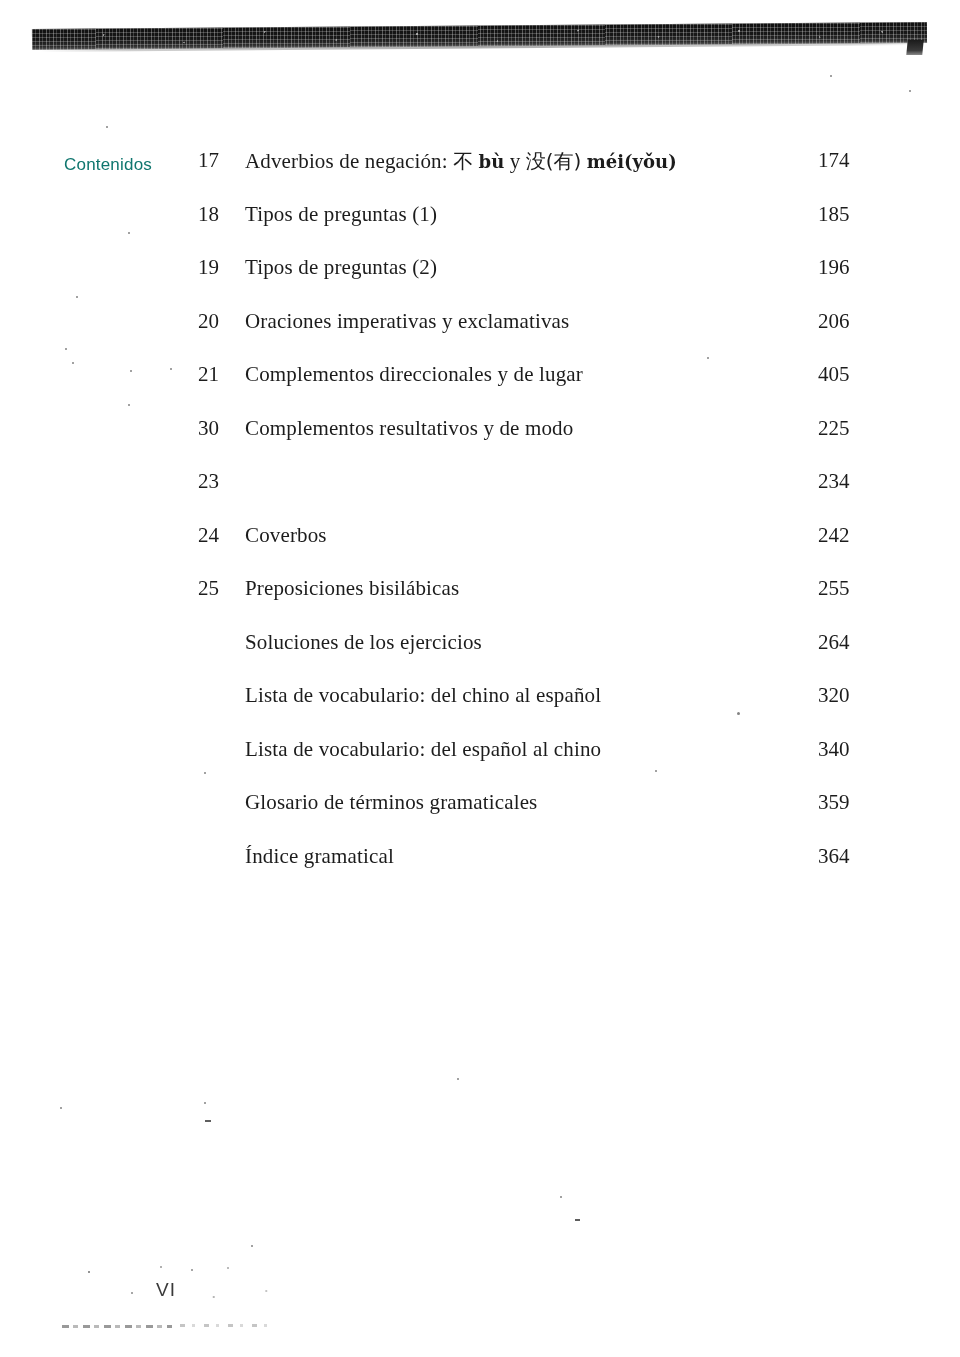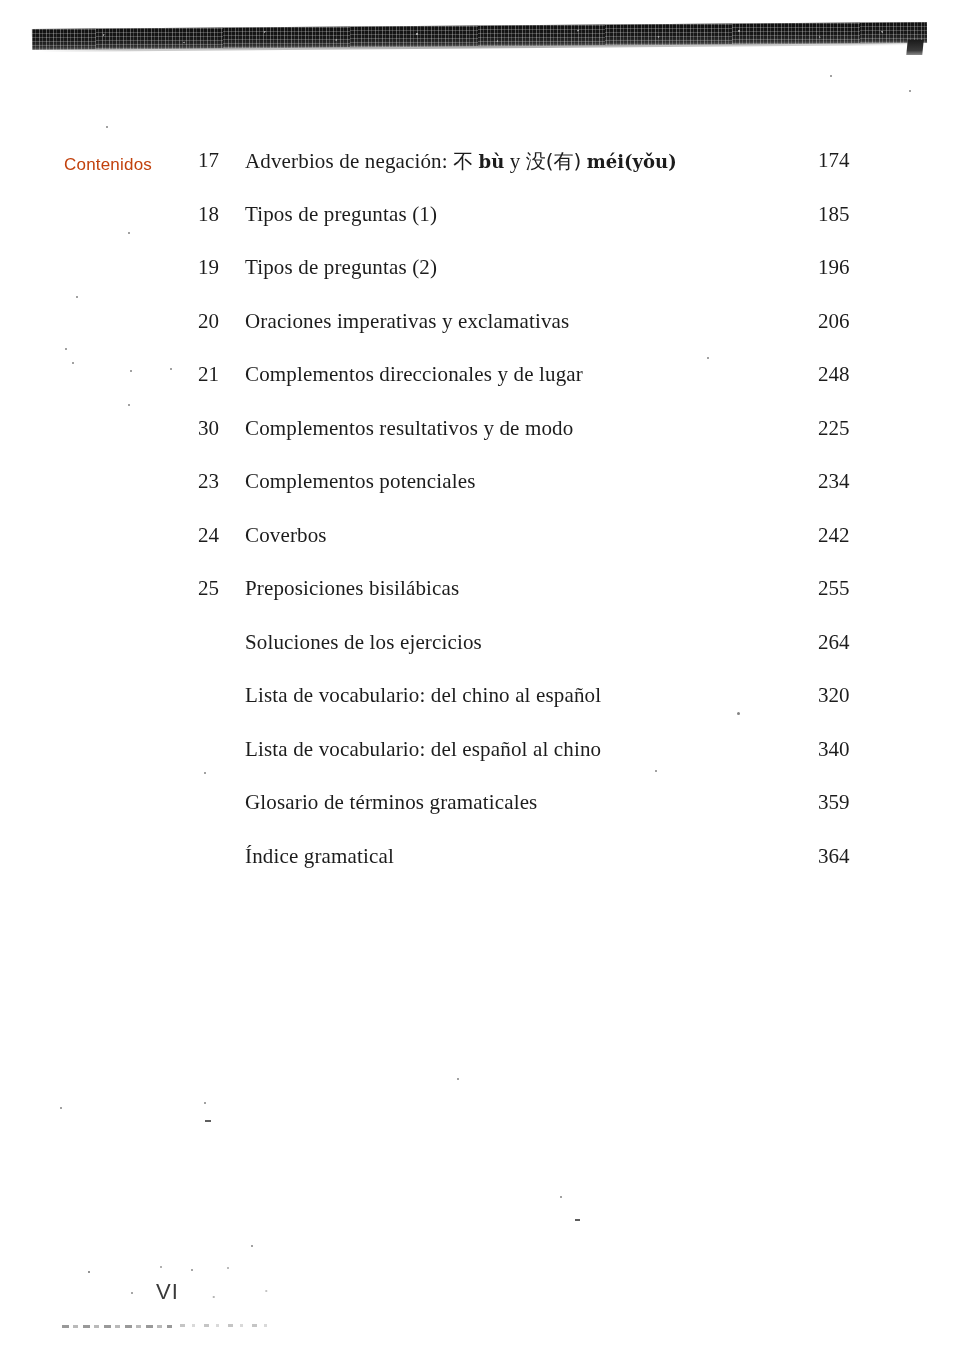--- a/index.html
+++ b/index.html
@@ -89,21 +89,21 @@
   }
 
   
   #running-head {
     position: absolute;
     left: 64px;
     top: 155px;
     font-family: "Liberation Sans", "DejaVu Sans", sans-serif;
     font-size: 17px;
     letter-spacing: 0.2px;
-    color: #c2410c;
+    color: #0f766e;
     white-space: nowrap;
   }
 
   
   #toc {
     position: absolute;
     left: 0;
     top: 148px;
     width: 760px;
   }
@@ -151,21 +151,21 @@
     text-align: center;
     white-space: nowrap;
   }
 
   
   #folio {
     position: absolute;
     left: 156px;
     top: 1279px;
     font-family: "Liberation Sans", "DejaVu Sans", sans-serif;
-    font-size: 22px;
+    font-size: 19px;
     color: #3a3a3a;
     letter-spacing: 1px;
   }
   #folio-smudge {
     position: absolute;
     left: 62px;
     top: 1325px;
     width: 110px;
     height: 3px;
     background: repeating-linear-gradient(90deg,
@@ -248,32 +248,31 @@
 
   <div class="toc-row">
     <div class="toc-num">20</div>
     <div class="toc-title">Oraciones imperativas y exclamativas</div>
     <div class="toc-page">206</div>
   </div>
 
   <div class="toc-row">
     <div class="toc-num">21</div>
     <div class="toc-title">Complementos direccionales y de lugar</div>
-    <div class="toc-page">248</div>
+    <div class="toc-page">405</div>
   </div>
 
   <div class="toc-row">
     <div class="toc-num">30</div>
     <div class="toc-title">Complementos resultativos y de modo</div>
     <div class="toc-page">225</div>
   </div>
 
   <div class="toc-row">
     <div class="toc-num">23</div>
-    <div class="toc-title">Complementos potenciales</div>
     <div class="toc-page">234</div>
   </div>
 
   <div class="toc-row">
     <div class="toc-num">24</div>
     <div class="toc-title">Coverbos</div>
     <div class="toc-page">242</div>
   </div>
 
   <div class="toc-row">

